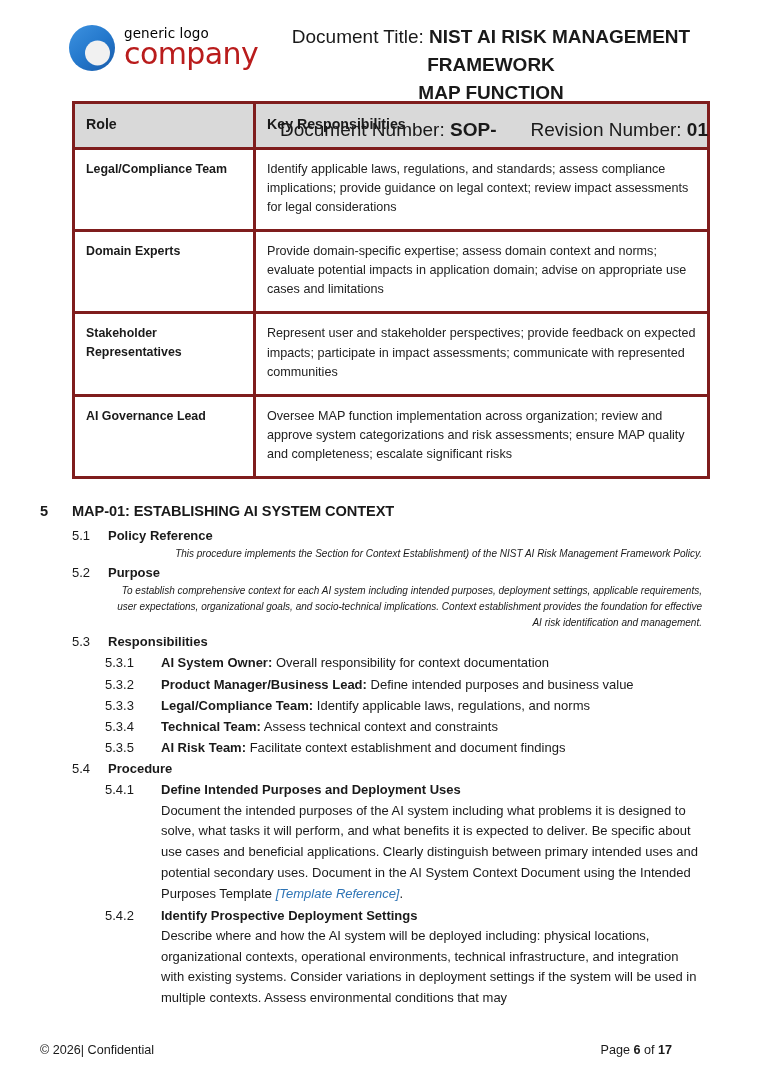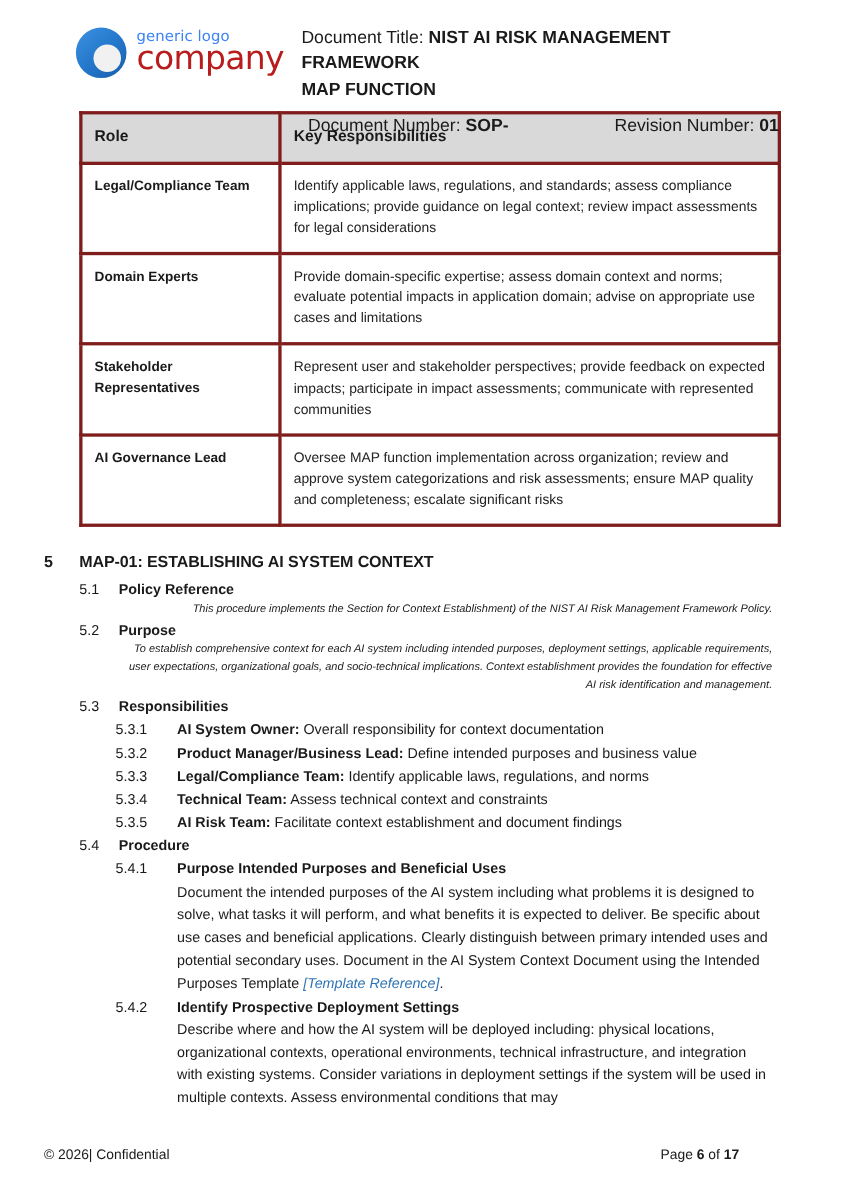--- a/index.html
+++ b/index.html
@@ -47,39 +47,39 @@
     flex: 0 0 auto;
   }
   .logo-mark svg { display: block; }
 
   .logo-words {
     margin-left: 6px;
     line-height: 1;
   }
   .logo-generic {
     font-size: 13.5px;
-    color: #3b82f6;
+    color: #000000;
     letter-spacing: 0.1px;
     font-family: "DejaVu Sans", sans-serif;
     display: block;
     margin-bottom: -2px;
   }
   .logo-company {
     font-size: 30px;
     color: #b91c1c;
     letter-spacing: -0.6px;
     font-family: "DejaVu Sans", sans-serif;
     display: block;
   }
 
   .doc-meta {
     flex: 1 1 auto;
-    text-align: left;
+    text-align: center;
     padding-top: 5px;
-    font-size: 16px;
+    font-size: 19px;
     line-height: 1.45;
   }
   .doc-title-line {
     display: block;
   }
   .doc-title-line .lbl { font-weight: 400; }
   .doc-title-line .val { font-weight: 700; }
   .doc-title-second {
     display: block;
     font-weight: 700;
@@ -333,21 +333,21 @@
       <span class="txt"><b>AI Risk Team:</b> <span>Facilitate context establishment and document findings</span></span>
     </div>
 
     <div class="sec-h2">
       <span class="num">5.4</span>
       <span class="txt">Procedure</span>
     </div>
 
     <div class="sec-h3">
       <span class="num">5.4.1</span>
-      <span class="txt"><b>Purpose Intended Purposes and Beneficial Uses</b></span>
+      <span class="txt"><b>Define Intended Purposes and Deployment Uses</b></span>
     </div>
     <p class="para-l3"><span>Document the intended purposes of the AI system including what problems it is designed to solve, what tasks it will perform, and what benefits it is expected to deliver. Be specific about use cases and beneficial applications. Clearly distinguish between primary intended uses and potential secondary uses. Document in the AI System Context Document using the Intended Purposes Template </span><span class="tmpl-ref">[Template Reference]</span><span>.</span></p>
 
     <div class="sec-h3">
       <span class="num">5.4.2</span>
       <span class="txt"><b>Identify Prospective Deployment Settings</b></span>
     </div>
     <p class="para-l3"><span>Describe where and how the AI system will be deployed including: physical locations, organizational contexts, operational environments, technical infrastructure, and integration with existing systems. Consider variations in deployment settings if the system will be used in multiple contexts. Assess environmental conditions that may</span></p>
 
   </div>

